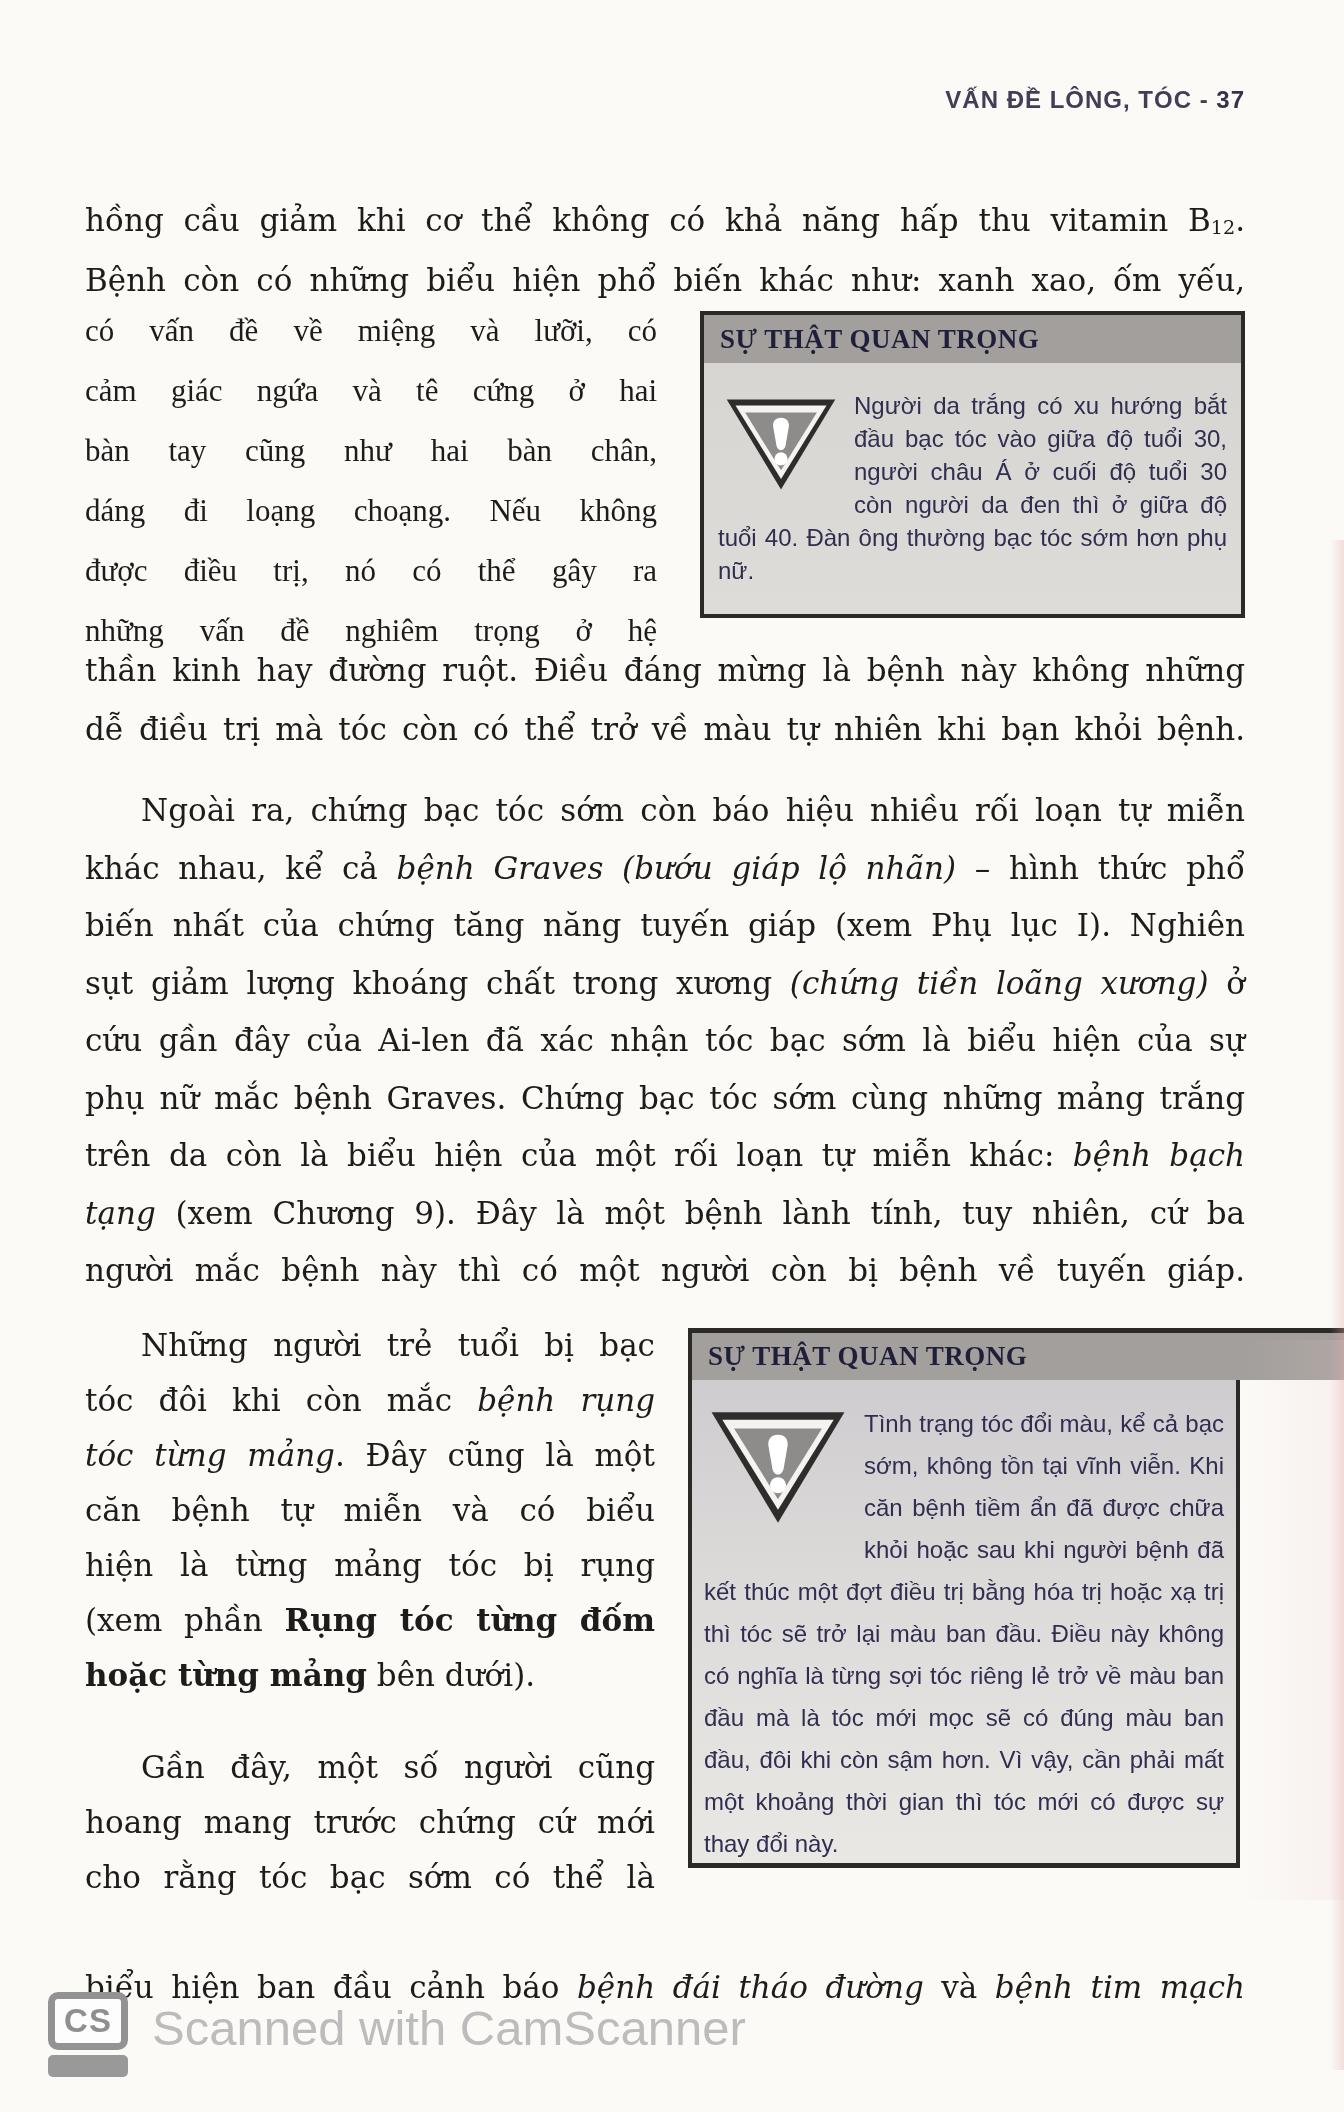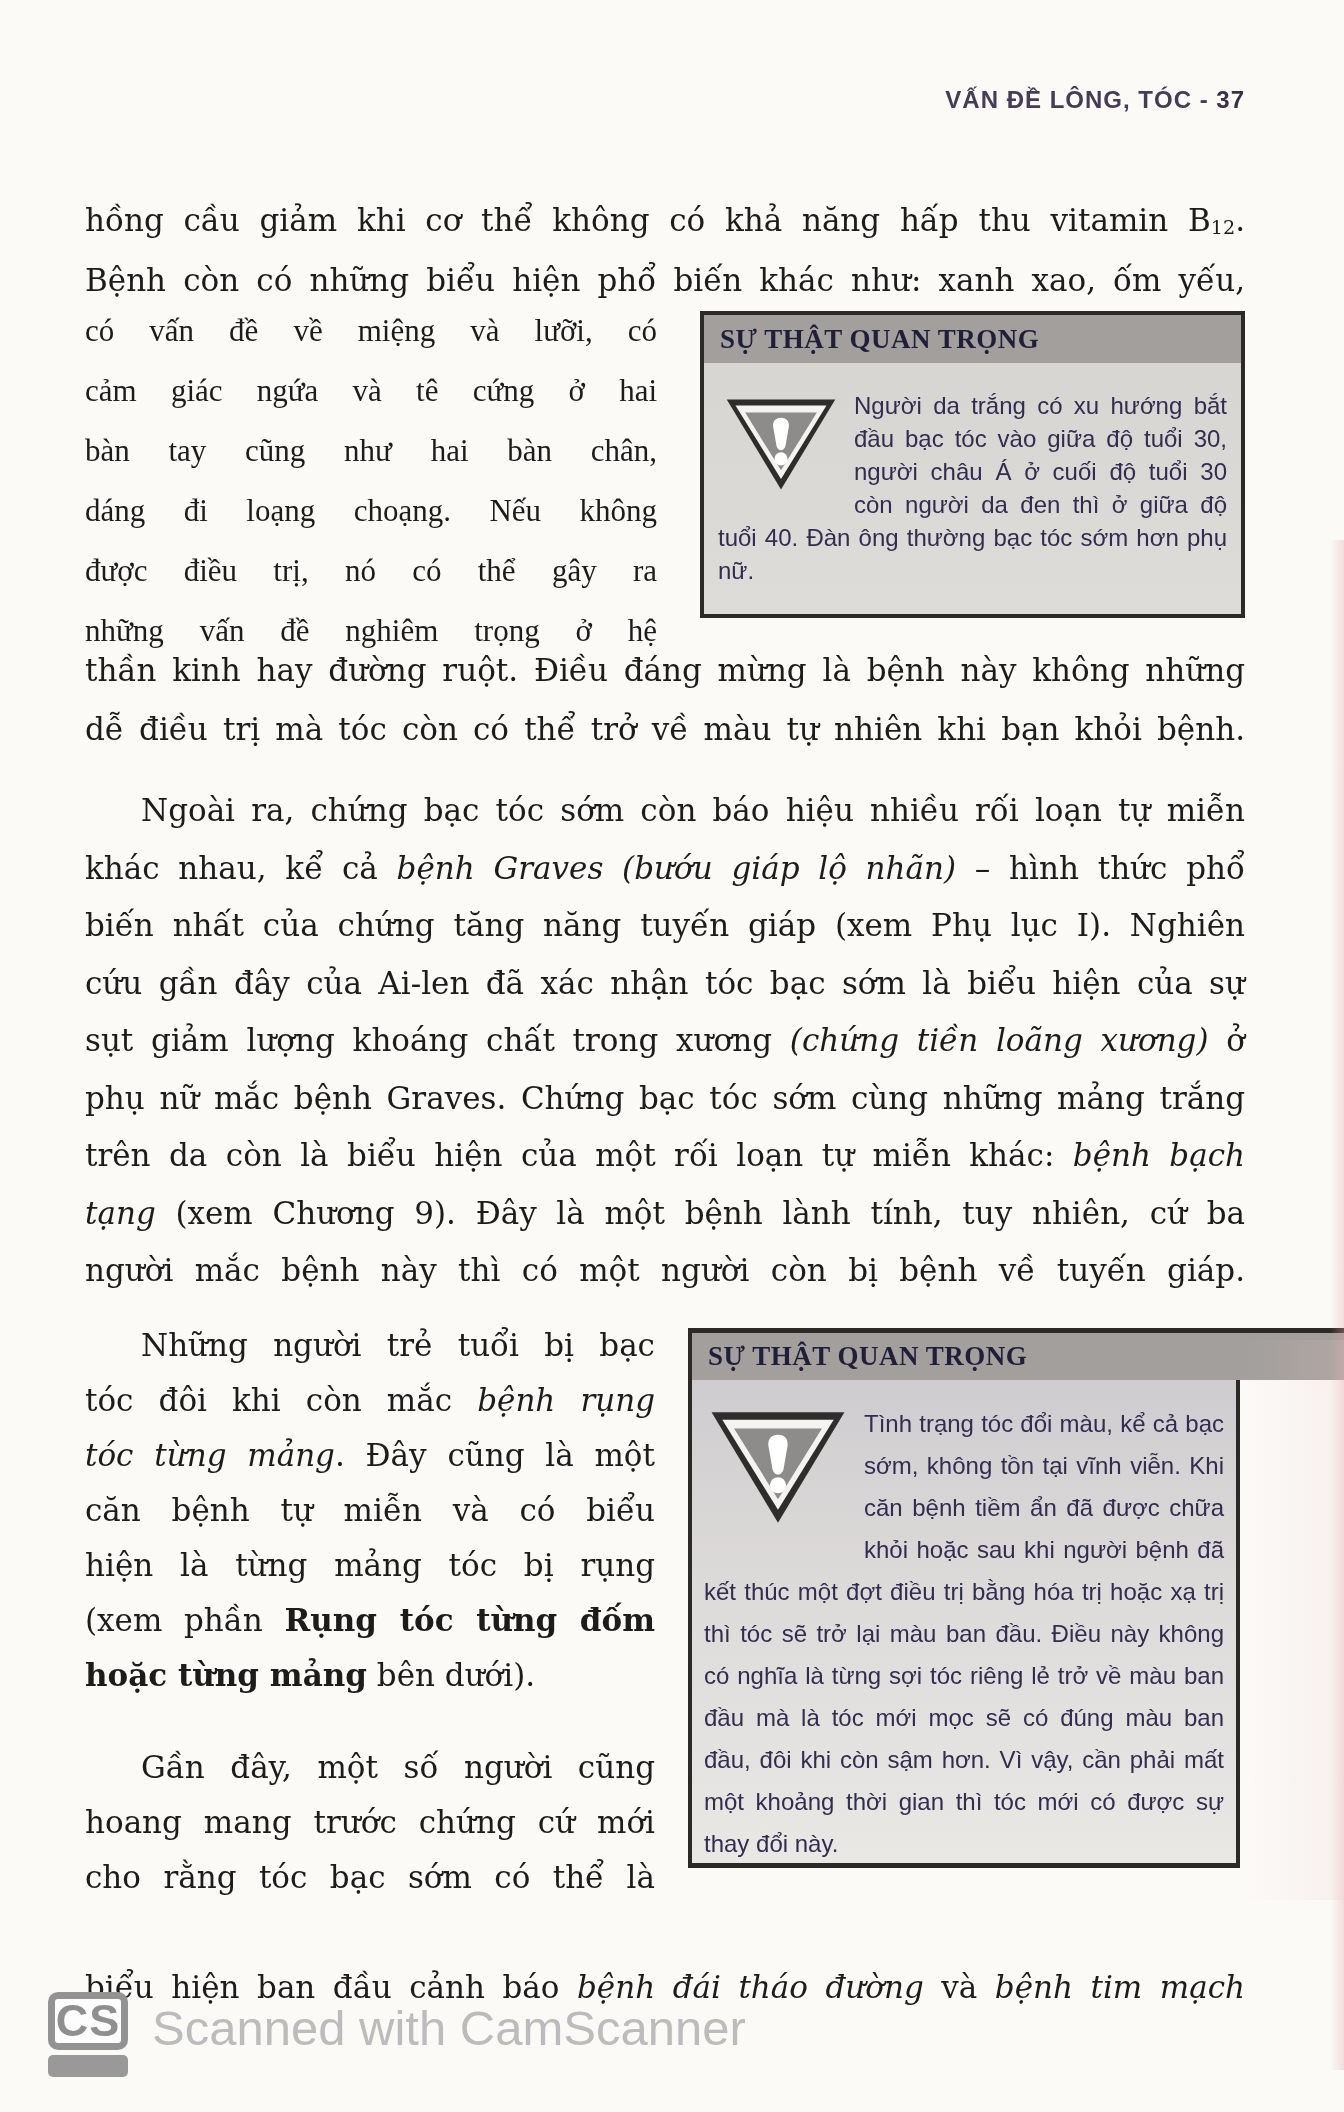--- a/index.html
+++ b/index.html
@@ -77,21 +77,21 @@
   .factbox1 .warn-tri{width:122px;height:98px;margin:6px 12px 6px 2px;}
   .factbox2-body .warn-tri{width:148px;height:120px;margin:4px 12px 4px 0;}
 
   
   .footer{position:absolute;left:48px;top:1992px;height:90px;}
   .cs-logo{position:absolute;left:0;top:0;width:80px;}
   .cs-box{
     box-sizing:border-box;width:80px;height:58px;
     border:7px solid #939393;border-radius:10px;background:#fdfdfd;
     text-align:center;line-height:44px;
-    font-family:"Liberation Sans", sans-serif;font-weight:700;font-size:45px;color:#8f8f8f;
+    font-family:"Liberation Sans", sans-serif;font-weight:700;font-size:33px;color:#8f8f8f;
     letter-spacing:1px;
   }
   .cs-bar{width:80px;height:22px;background:#999;border-radius:5px;margin-top:5px;}
   .cs-text{
     position:absolute;left:104px;top:8px;white-space:nowrap;
     font-family:"Liberation Sans", sans-serif;font-size:49px;color:#bcbcbc;
   }
 
   
   .tint-right{
@@ -144,22 +144,22 @@
         <circle cx="65" cy="73" r="7.5" fill="#ffffff"></circle>
       </svg>
       <span>Người da trắng có xu hướng bắt đầu bạc tóc vào giữa độ tuổi 30, người châu Á ở cuối độ tuổi 30 còn người da đen thì ở giữa độ tuổi 40. Đàn ông thường bạc tóc sớm hơn phụ nữ.</span>
     </div>
   </div>
 
   <div class="para" id="p2">
     <div class="line indent">Ngoài ra, chứng bạc tóc sớm còn báo hiệu nhiều rối loạn tự miễn</div>
     <div class="line"><span>khác nhau, kể cả </span><span class="it">bệnh Graves (bướu giáp lộ nhãn)</span><span> – hình thức phổ</span></div>
     <div class="line">biến nhất của chứng tăng năng tuyến giáp (xem Phụ lục I). Nghiên</div>
+    <div class="line"><span>sụt giảm lượng khoáng chất trong xương </span><span class="it">(chứng tiền loãng xương)</span><span> ở</span></div>
     <div class="line">cứu gần đây của Ai-len đã xác nhận tóc bạc sớm là biểu hiện của sự</div>
-    <div class="line"><span>sụt giảm lượng khoáng chất trong xương </span><span class="it">(chứng tiền loãng xương)</span><span> ở</span></div>
     <div class="line">phụ nữ mắc bệnh Graves. Chứng bạc tóc sớm cùng những mảng trắng</div>
     <div class="line"><span>trên da còn là biểu hiện của một rối loạn tự miễn khác: </span><span class="it">bệnh bạch</span></div>
     <div class="line"><span class="it">tạng</span><span> (xem Chương 9). Đây là một bệnh lành tính, tuy nhiên, cứ ba</span></div>
     <div class="line">người mắc bệnh này thì có một người còn bị bệnh về tuyến giáp.</div>
   </div>
 
   <div class="para" id="p3">
     <div class="line indent">Những người trẻ tuổi bị bạc</div>
     <div class="line"><span>tóc đôi khi còn mắc </span><span class="it">bệnh rụng</span></div>
     <div class="line"><span class="it">tóc từng mảng</span><span>. Đây cũng là một</span></div>

